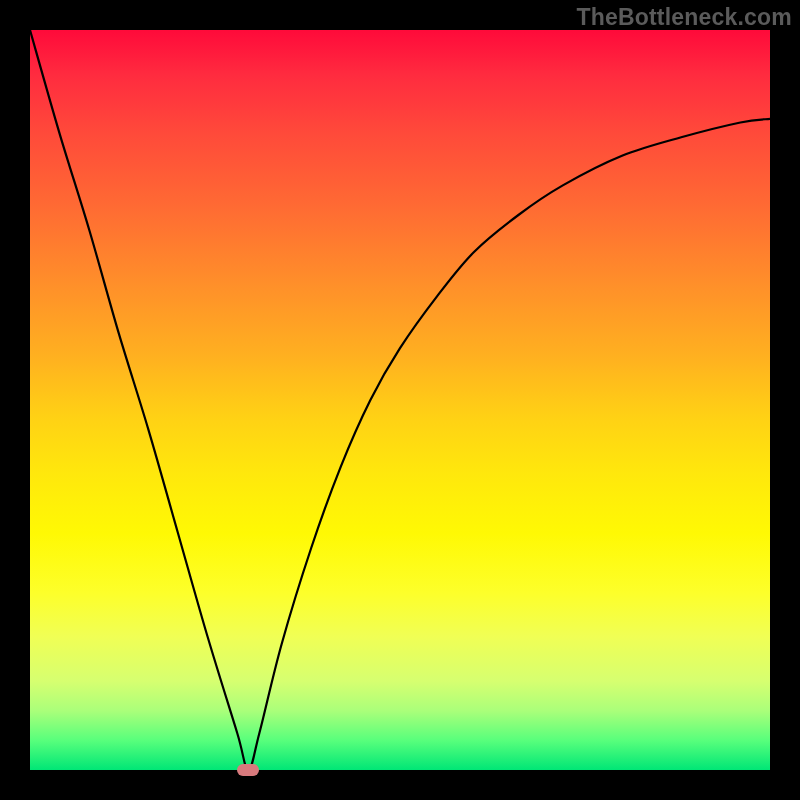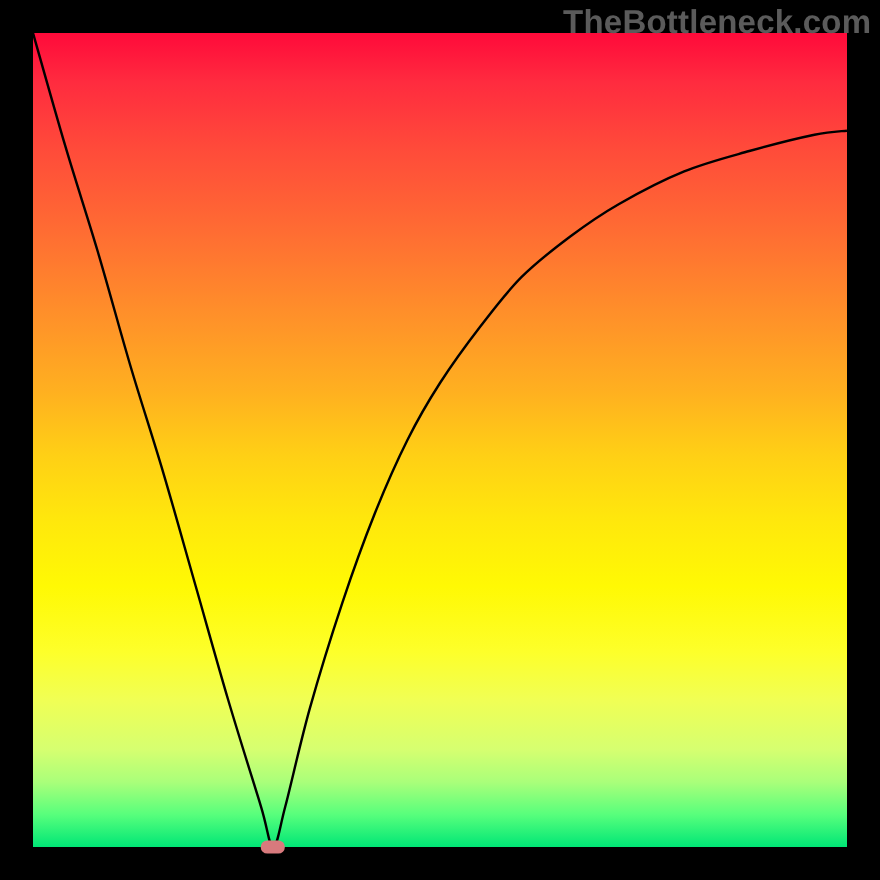--- a/index.html
+++ b/index.html
@@ -45,21 +45,21 @@
     left: 0;
     top: 0;
     width: 740px;
     height: 740px;
   }
   .watermark {
     position: absolute;
     top: 4px;
     right: 8px;
     color: #5b5b5b;
-    font-size: 30px;
+    font-size: 23px;
     font-weight: 600;
     letter-spacing: 0.2px;
   }
   .min-marker {
     position: absolute;
     width: 22px;
     height: 12px;
     border-radius: 6px;
     background: #d87a7d;
     transform: translate(-50%, -50%);

